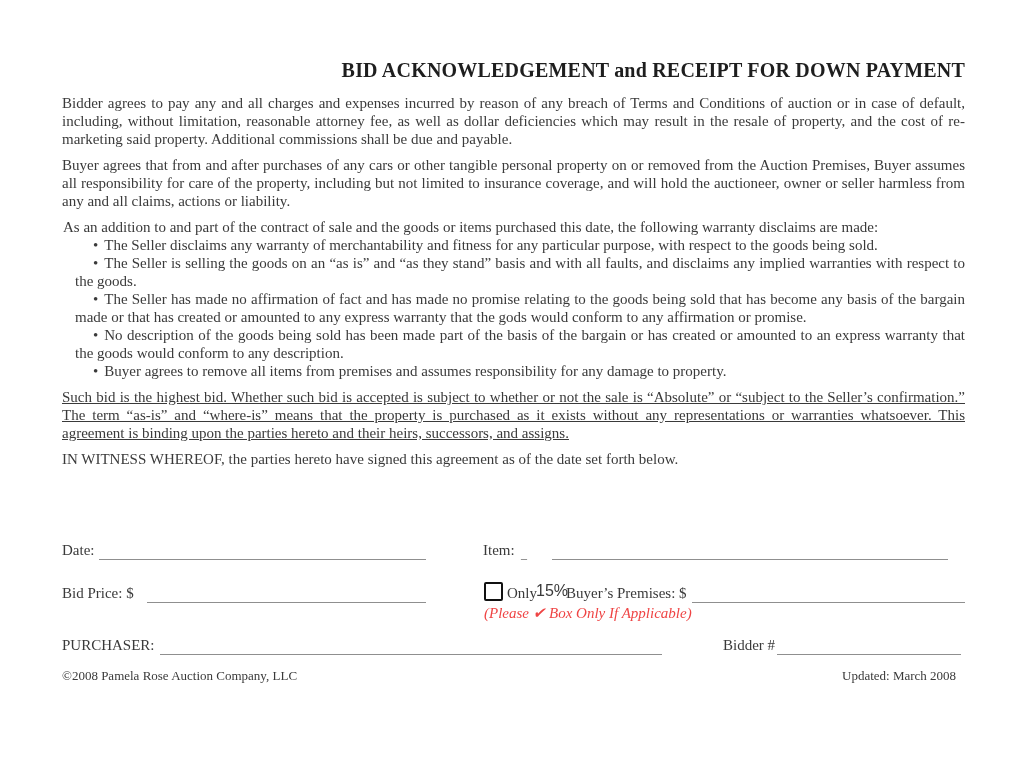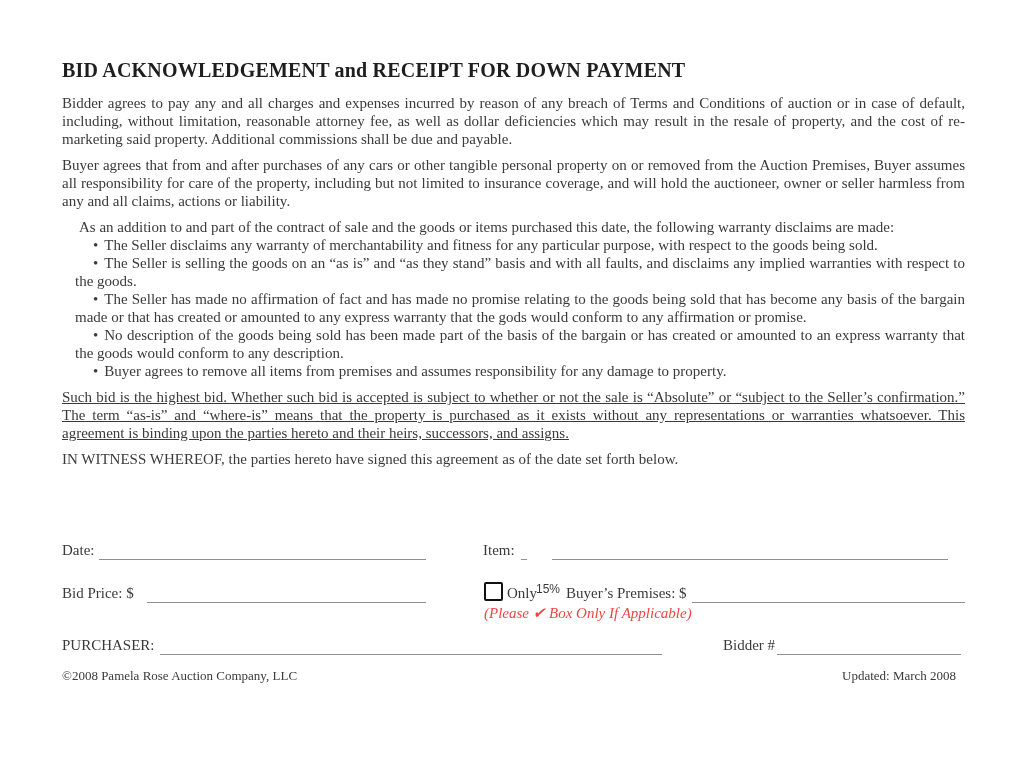--- a/index.html
+++ b/index.html
@@ -14,33 +14,33 @@
   .doc {
     position: absolute;
     left: 62px;
     top: 57px;
     width: 903px;
   }
   .doc-title {
     font-size: 20px;
     line-height: 26px;
     font-weight: bold;
-    text-align: left;
+    text-align: right;
     color: #1e1e1e;
     letter-spacing: 0.2px;
     margin: 0 0 11px 0;
   }
   .para {
     font-size: 15px;
     line-height: 18px;
     text-align: justify;
     margin: 0 0 8px 0;
   }
   .para-indent {
-    margin-left: 17px;
+    margin-left: 1px;
   }
   .no-gap { margin-bottom: 0; }
   .bullet-item {
     font-size: 15px;
     line-height: 18px;
     text-align: justify;
     margin: 0 0 0 13px;
     text-indent: 18px;
   }
   .bullet-marker { margin-right: 6px; }
@@ -68,21 +68,21 @@
     border: 2.5px solid #111111;
     border-radius: 2px;
     background: #ffffff;
   }
   .plus-label   { left: 507px; top: 584px; }
   .rate-label {
     position: absolute;
     left: 536px;
     top: 582px;
     font-family: "Liberation Sans", sans-serif;
-    font-size: 12px;
+    font-size: 16px;
     color: #3a3a3a;
   }
   .premium-label { left: 566px; top: 584px; }
   .checkbox-note {
     position: absolute;
     left: 484px;
     top: 604px;
     font-size: 15px;
     font-style: italic;
     color: #ef4444;

